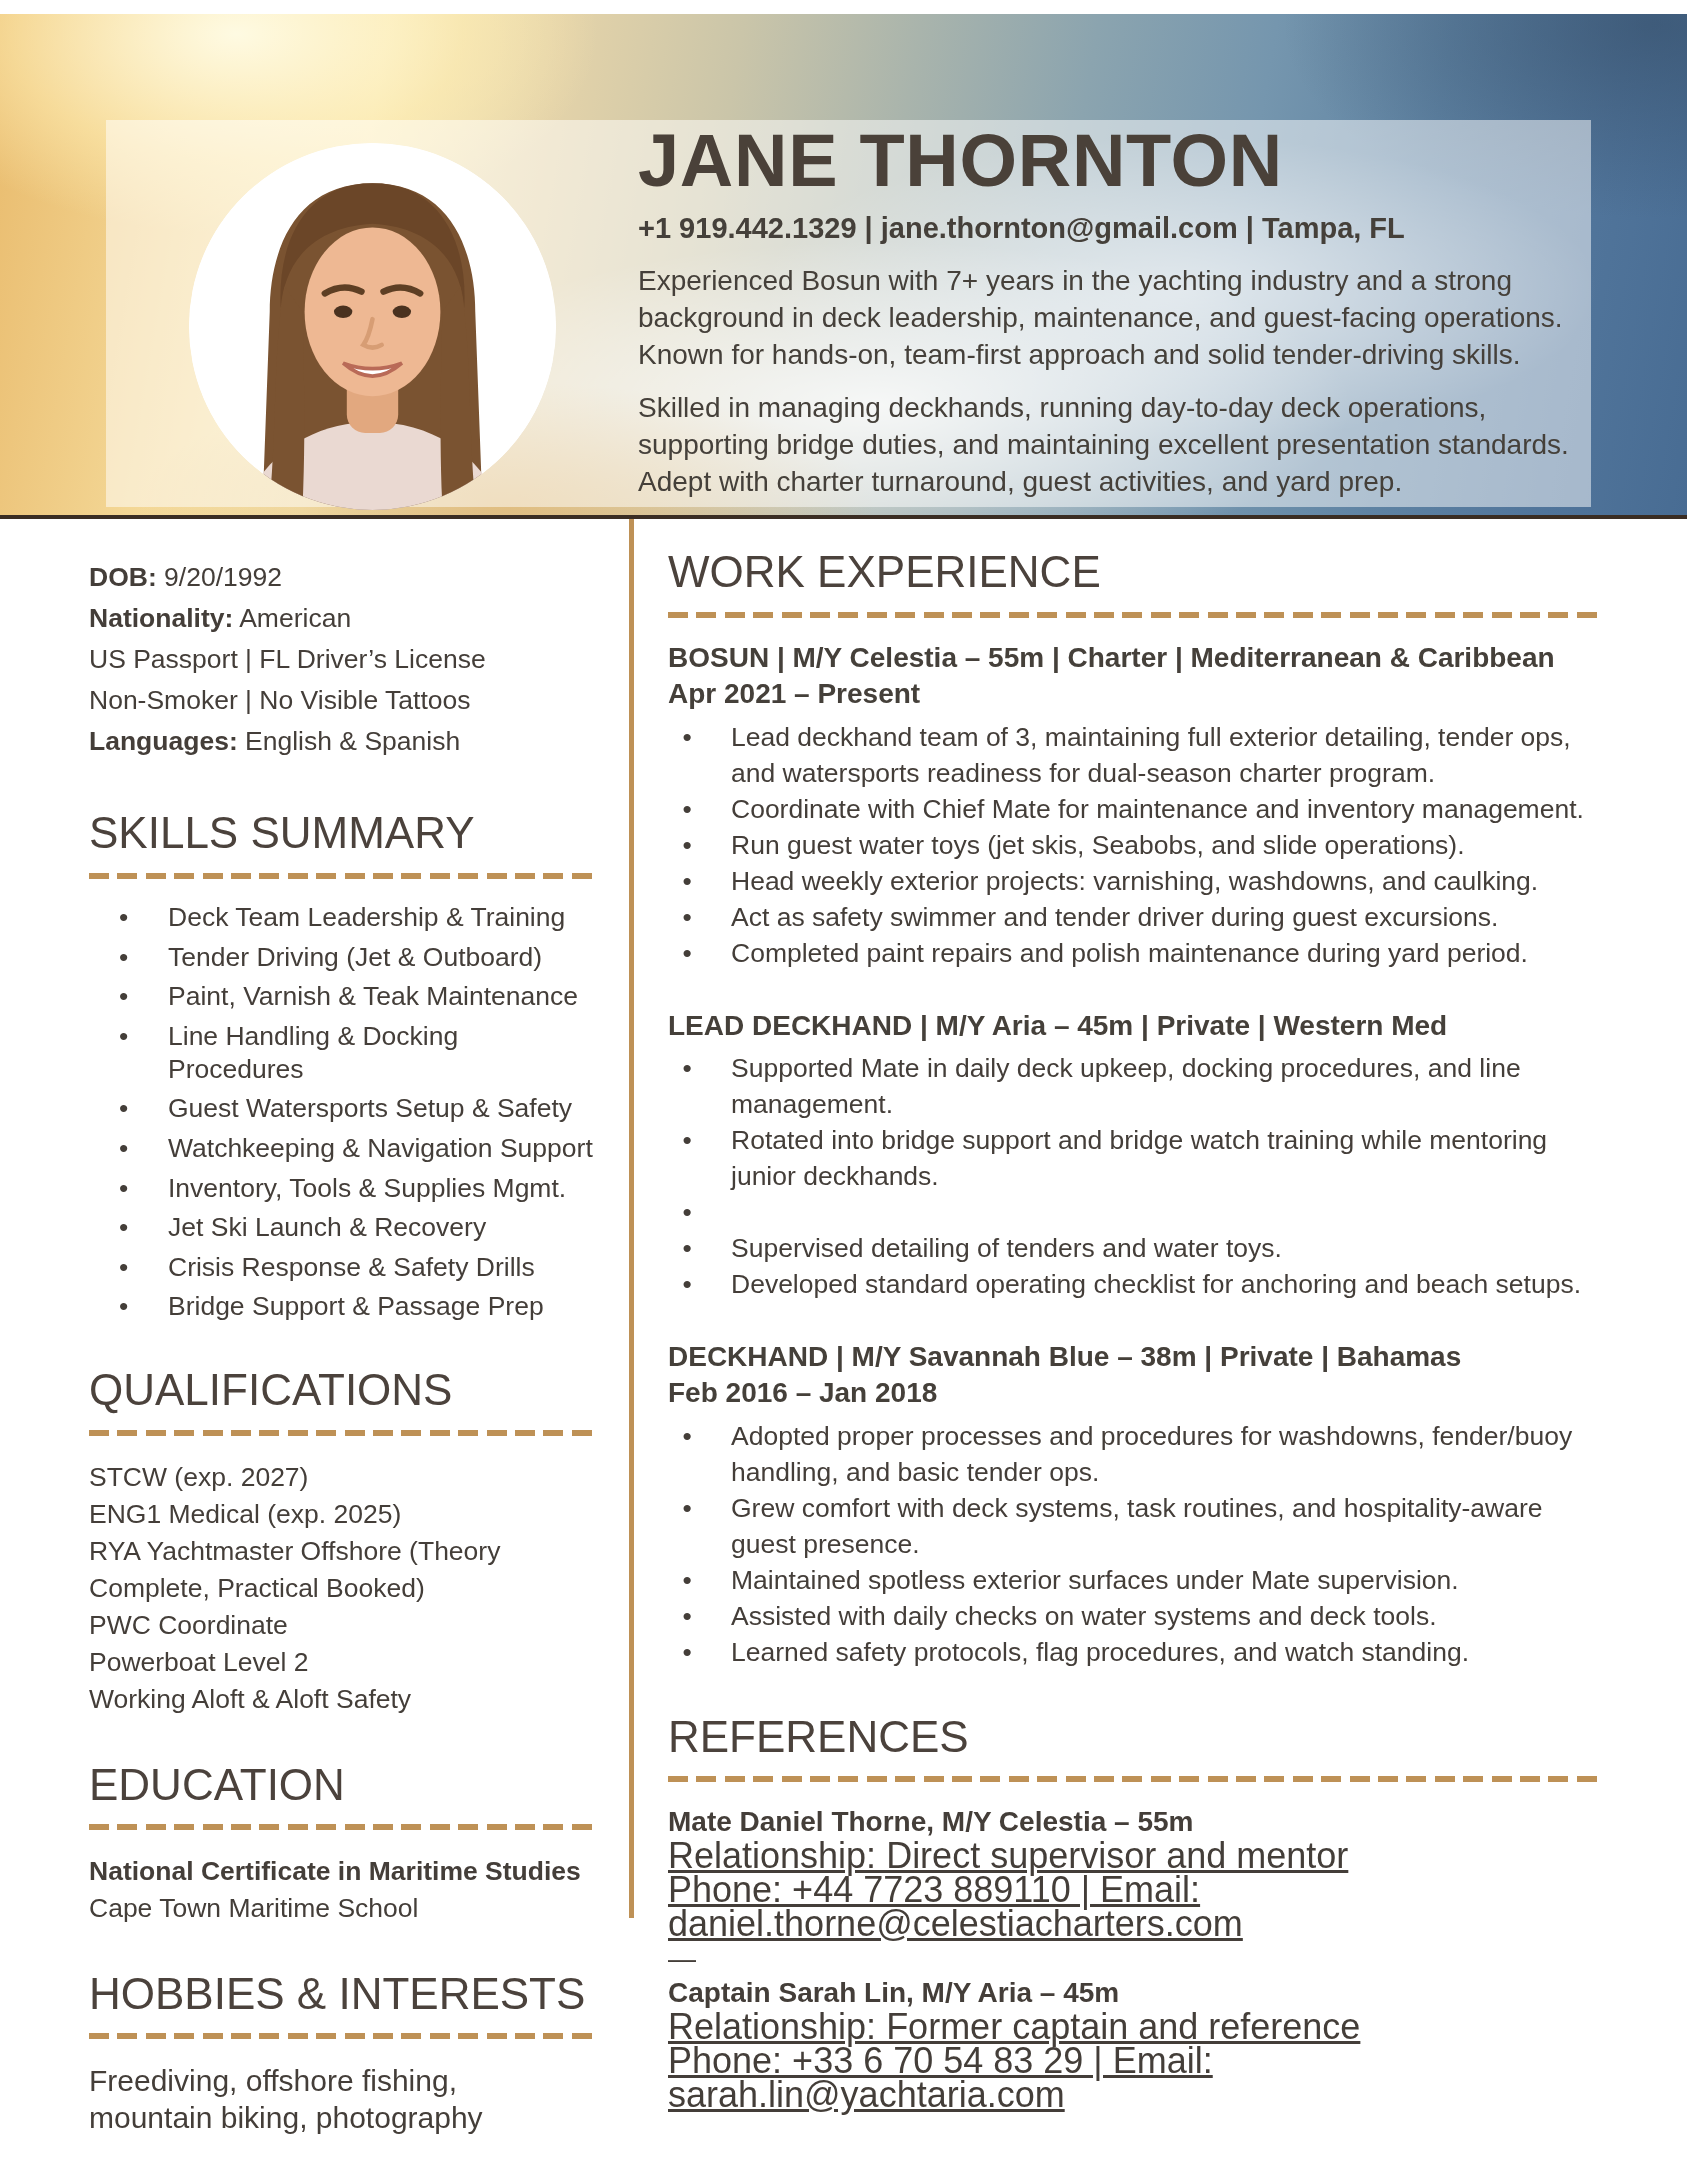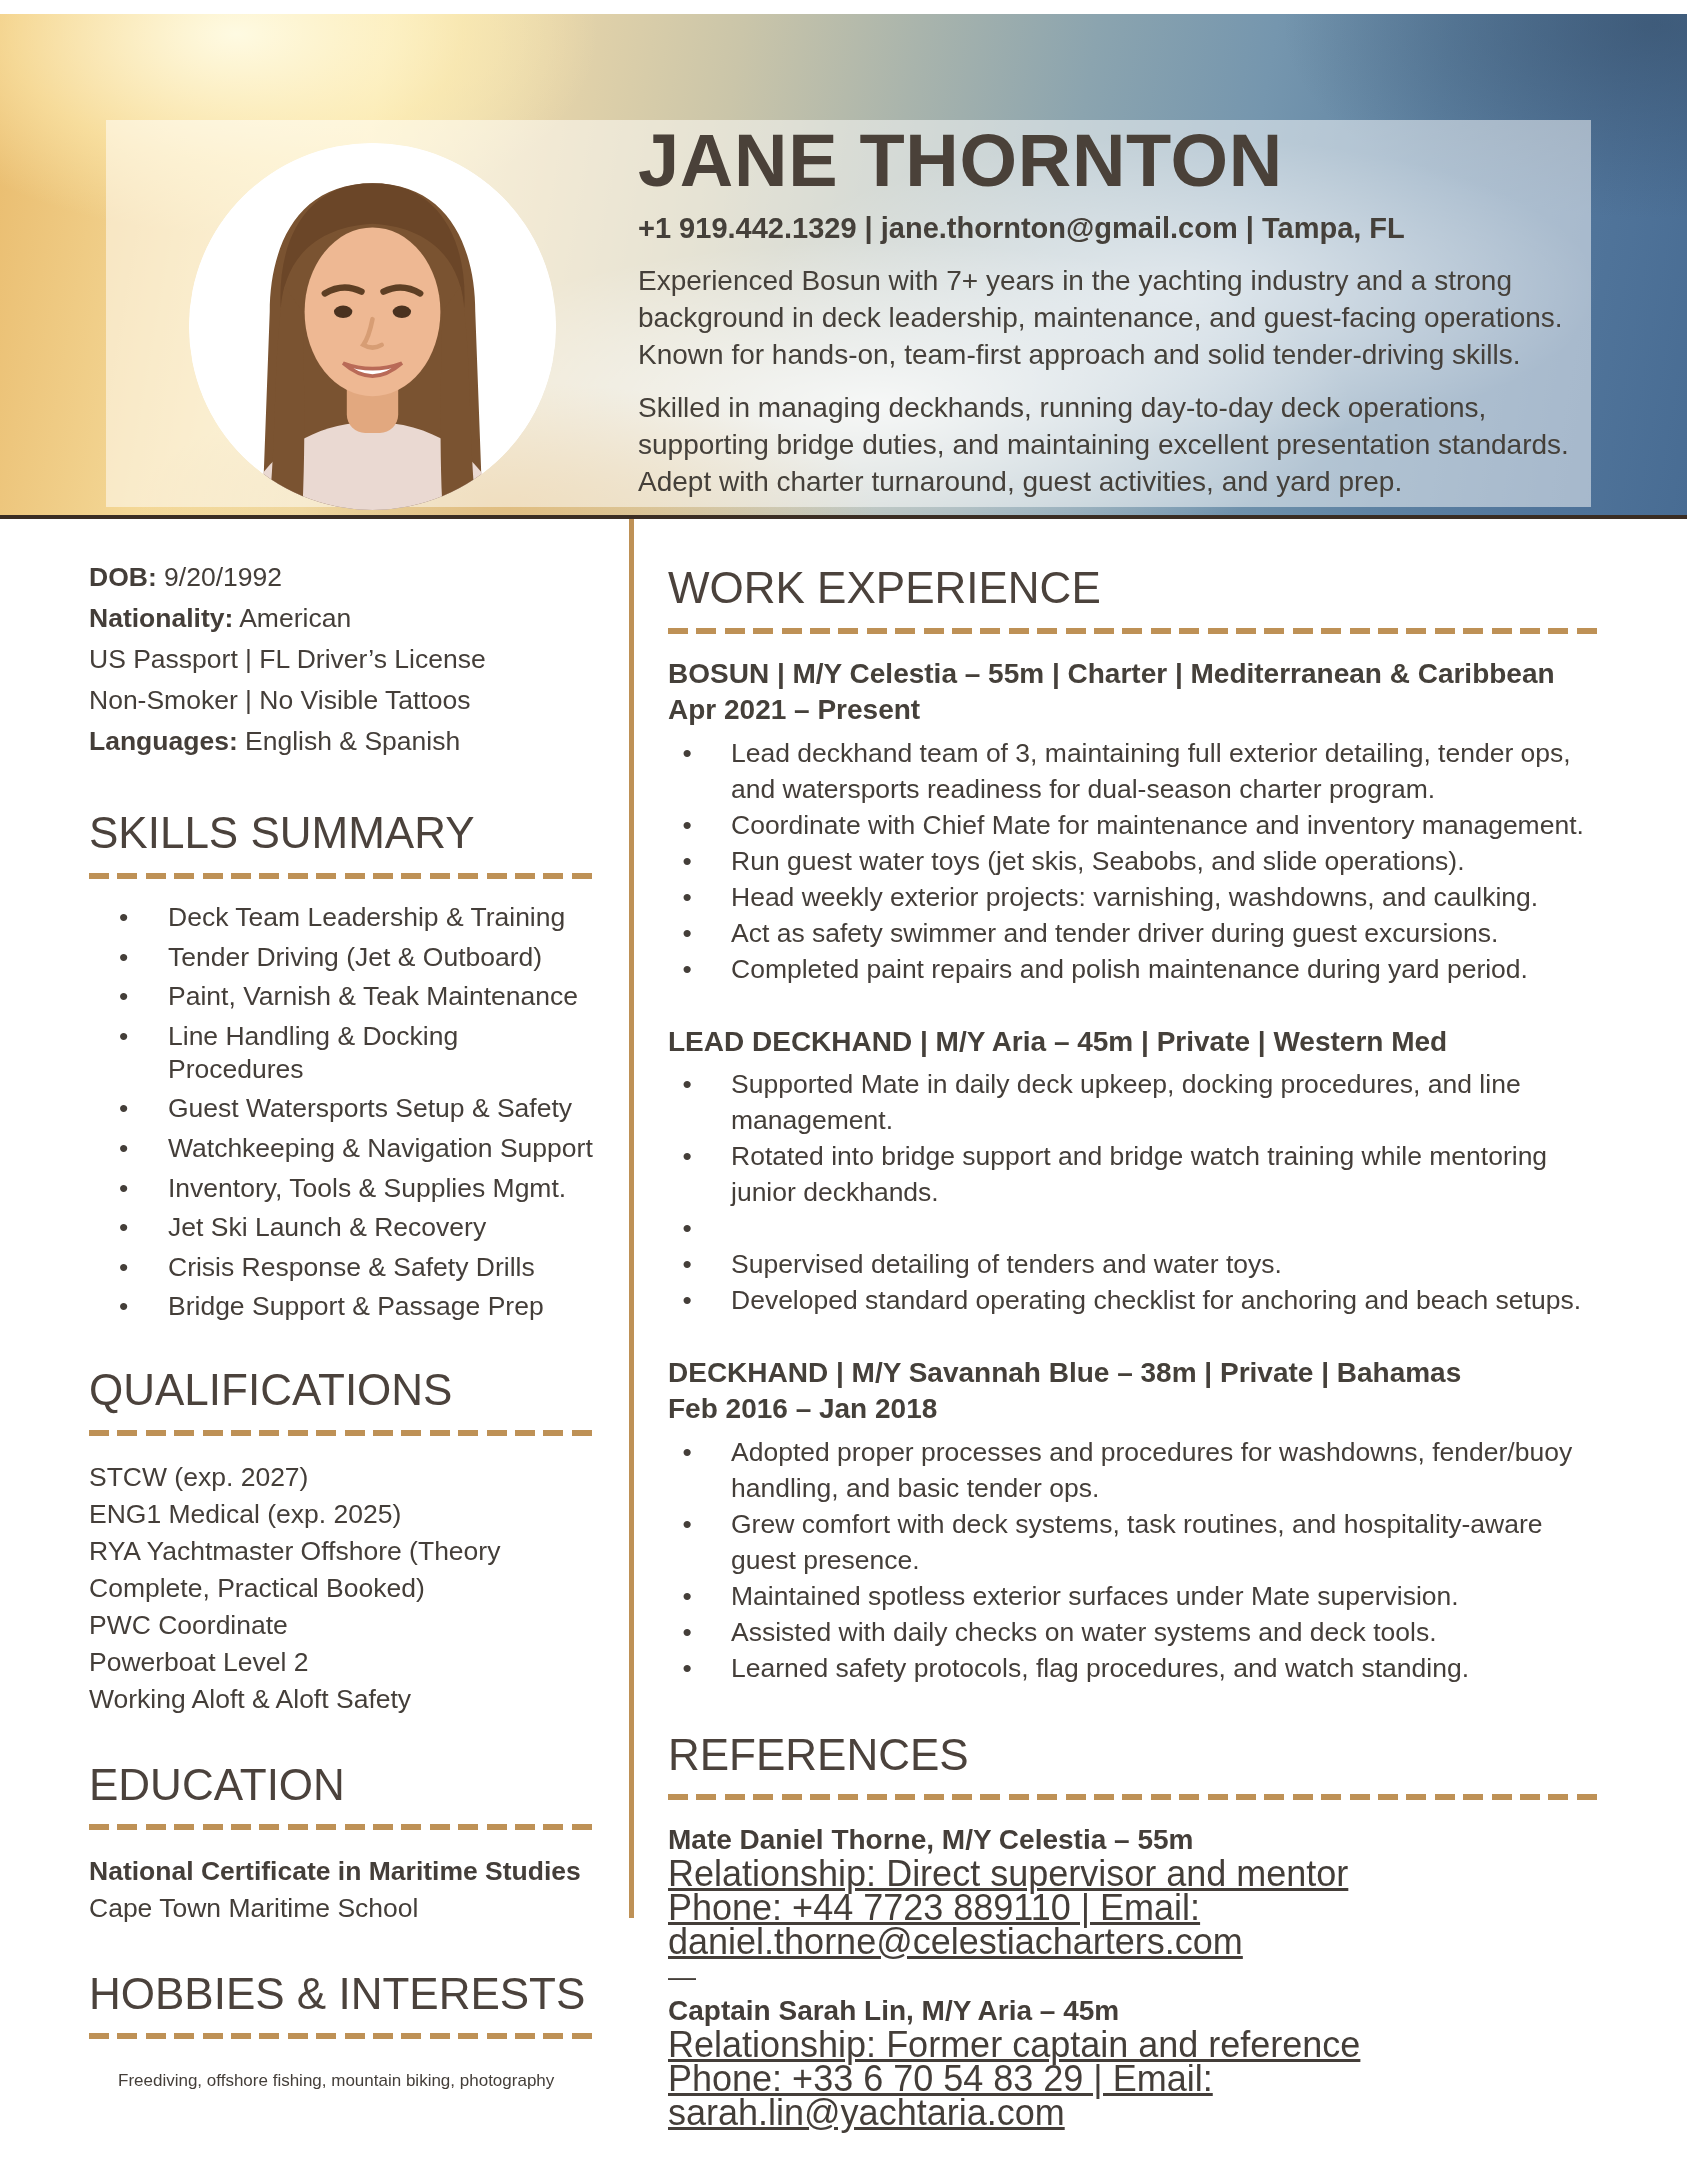--- a/index.html
+++ b/index.html
@@ -63,24 +63,24 @@
   
   .personal{margin-top:38px;font-size:26.5px;line-height:41px;}
   .personal b{font-weight:700;}
   .section{margin-top:42px;}
   .section.first{margin-top:46px;}
   .bullets-left .bi{display:flex;margin-bottom:6.6px;font-size:26.5px;line-height:33px;}
   .bullets-left .dot{flex:none;width:79px;padding-left:30px;}
   .plainlines{font-size:26.5px;line-height:37px;}
   .edu-degree{font-size:26.5px;line-height:37px;font-weight:700;}
   .edu-school{font-size:26.5px;line-height:37px;}
-  .hobbies-text{font-size:17px;line-height:37px;width:463px;margin-left:29px;}
+  .hobbies-text{font-size:30px;line-height:37px;width:463px;}
 
   
-  .col-right h2.sec{margin-top:44px;}
+  .col-right h2.sec{margin-top:28px;}
   .job{margin-top:37px;}
   .job.first{margin-top:0;}
   .job-title{font-size:28px;font-weight:700;line-height:36px;color:#45403A;}
   .job-dates{font-size:28px;font-weight:700;line-height:36px;color:#45403A;}
   .bullets-right{margin-top:6.6px;}
   .bullets-right .bi{display:flex;font-size:26.5px;line-height:36px;}
   .bullets-right .dot{flex:none;width:63px;padding-left:14.6px;}
   .refs{margin-top:0;}
   .ref-name{font-size:28px;font-weight:700;line-height:34px;}
   .ref-line{font-size:36px;line-height:34px;text-decoration:underline;}

